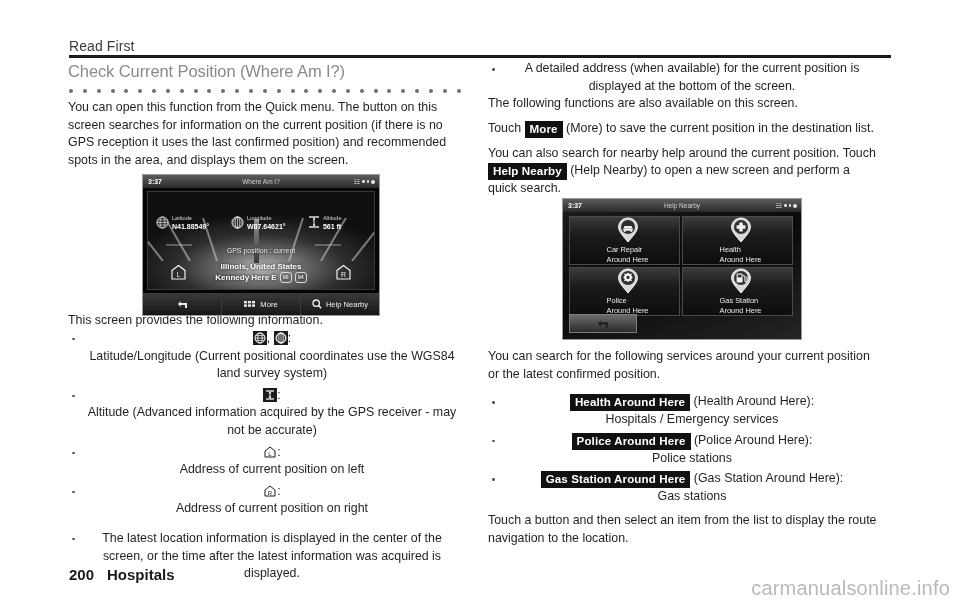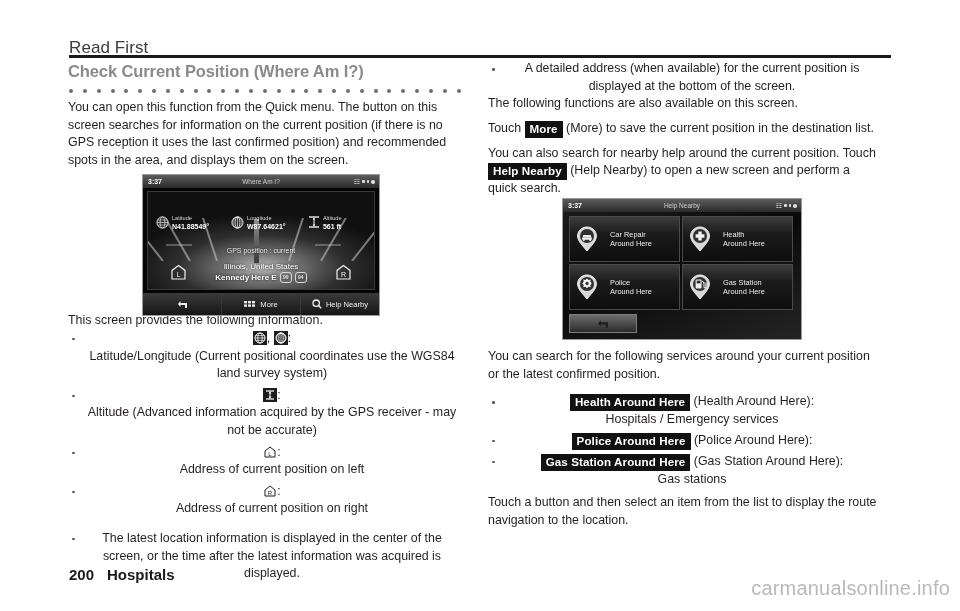--- a/index.html
+++ b/index.html
@@ -21,40 +21,40 @@
     left: 0; top: 0;
     width: 960px;
     height: 611px;
   }
 
   
   .runhead {
     position: absolute;
     left: 69px;
     top: 38px;
-    font-size: 17px;
+    font-size: 14px;
     color: #3b3b3b;
     letter-spacing: .1px;
   }
   .head-rule {
     position: absolute;
     left: 69px;
     top: 55px;
     width: 822px;
     height: 3px;
     background: #1a1a1a;
   }
 
   
   .title {
     position: absolute;
     left: 68px;
     top: 62px;
     font-size: 16.5px;
-    font-weight: bold;
+    font-weight: normal;
     color: #8a8a8a;
     letter-spacing: -.1px;
     white-space: nowrap;
   }
   .dotline {
     position: absolute;
     left: 69px;
     top: 86px;
     width: 392px;
     height: 9px;
@@ -228,21 +228,21 @@
   }
   .wa-house.l { left: 22px; }
   .wa-house.r { right: 22px; }
 
   .wa-place {
     position: absolute;
     left: 0; right: 0; bottom: 18px;
     text-align: center;
     color: #ffffff;
     font-size: 8px;
-    font-weight: normal;
+    font-weight: bold;
     text-shadow: 0 0 3px #000;
   }
   .wa-street {
     position: absolute;
     left: 0; right: 0; bottom: 6px;
     text-align: center;
     color: #ffffff;
     font-size: 8px;
     font-weight: bold;
     text-shadow: 0 0 3px #000;
@@ -289,21 +289,22 @@
     display: grid;
     grid-template-columns: 1fr 1fr;
     grid-template-rows: 1fr 1fr;
     gap: 2px;
   }
   .hn-tile {
     background: linear-gradient(#3c3c3c 0%, #1b1b1b 38%, #0d0d0d 100%);
     border: 1px solid #4a4a4a;
     display: flex; align-items: center;
     padding-left: 6px;
-    gap: 12px;
+    gap: 2px;
+    flex-direction: column;
   }
   .hn-pin { width: 22px; height: 26px; flex: 0 0 22px; }
   .hn-txt { color: #ededed; font-size: 7.4px; line-height: 9.5px; }
   .hn-back {
     position: absolute;
     left: 6px; bottom: 6px;
     width: 66px; height: 17px;
     background: linear-gradient(#6d6d6d, #2b2b2b);
     border: 1px solid #7d7d7d;
     display: flex; align-items: center; justify-content: center;
@@ -474,20 +475,21 @@
 
     <ul class="bl" style="margin-top:2px">
       <li style="margin-top:10px">
         <span class="chip">Health Around Here</span>
         <span>(Health Around Here):</span>
         <span class="sub">Hospitals / Emergency services</span>
       </li>
       <li style="margin-top:3px">
         <span class="chip">Police Around Here</span>
         <span>(Police Around Here):</span>
+        <span class="sub">Police stations</span>
       </li>
       <li style="margin-top:3px">
         <span class="chip">Gas Station Around Here</span>
         <span>(Gas Station Around Here):</span>
         <span class="sub">Gas stations</span>
       </li>
     </ul>
 
     <p class="para" style="margin-top:6px">Touch a button and then select an item from the list to display the route navigation to the location.</p>
   </div>

